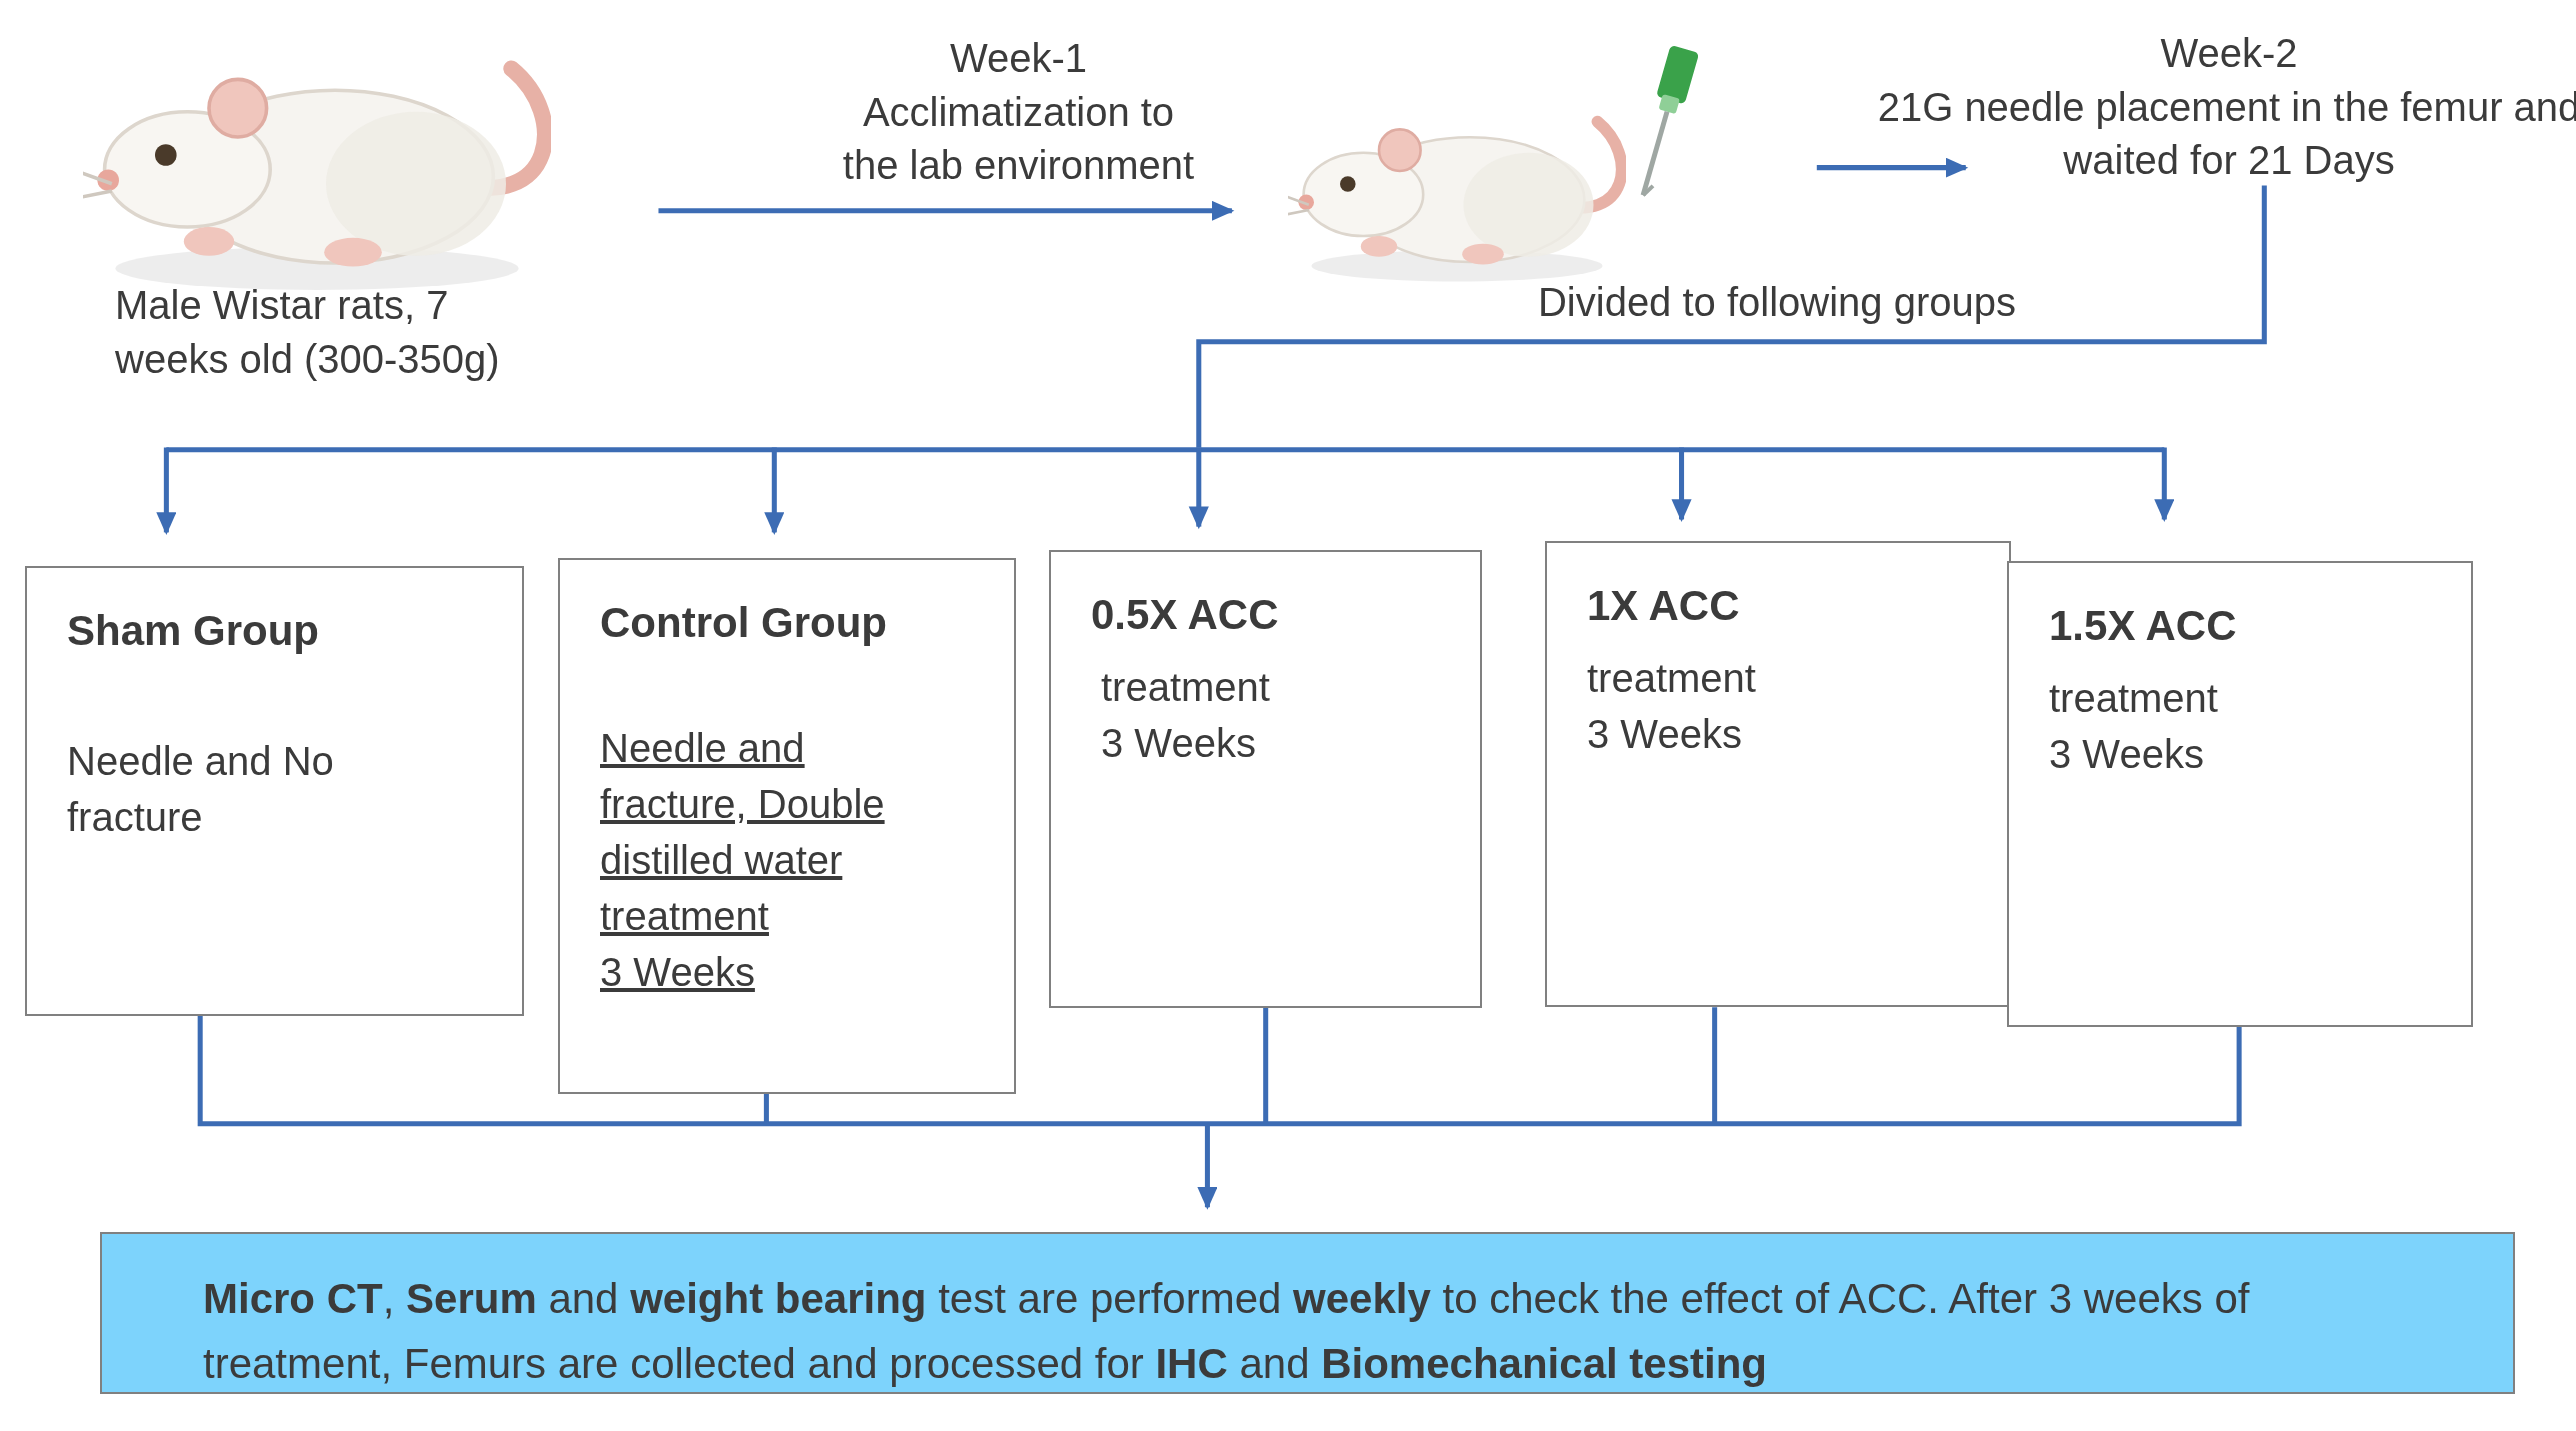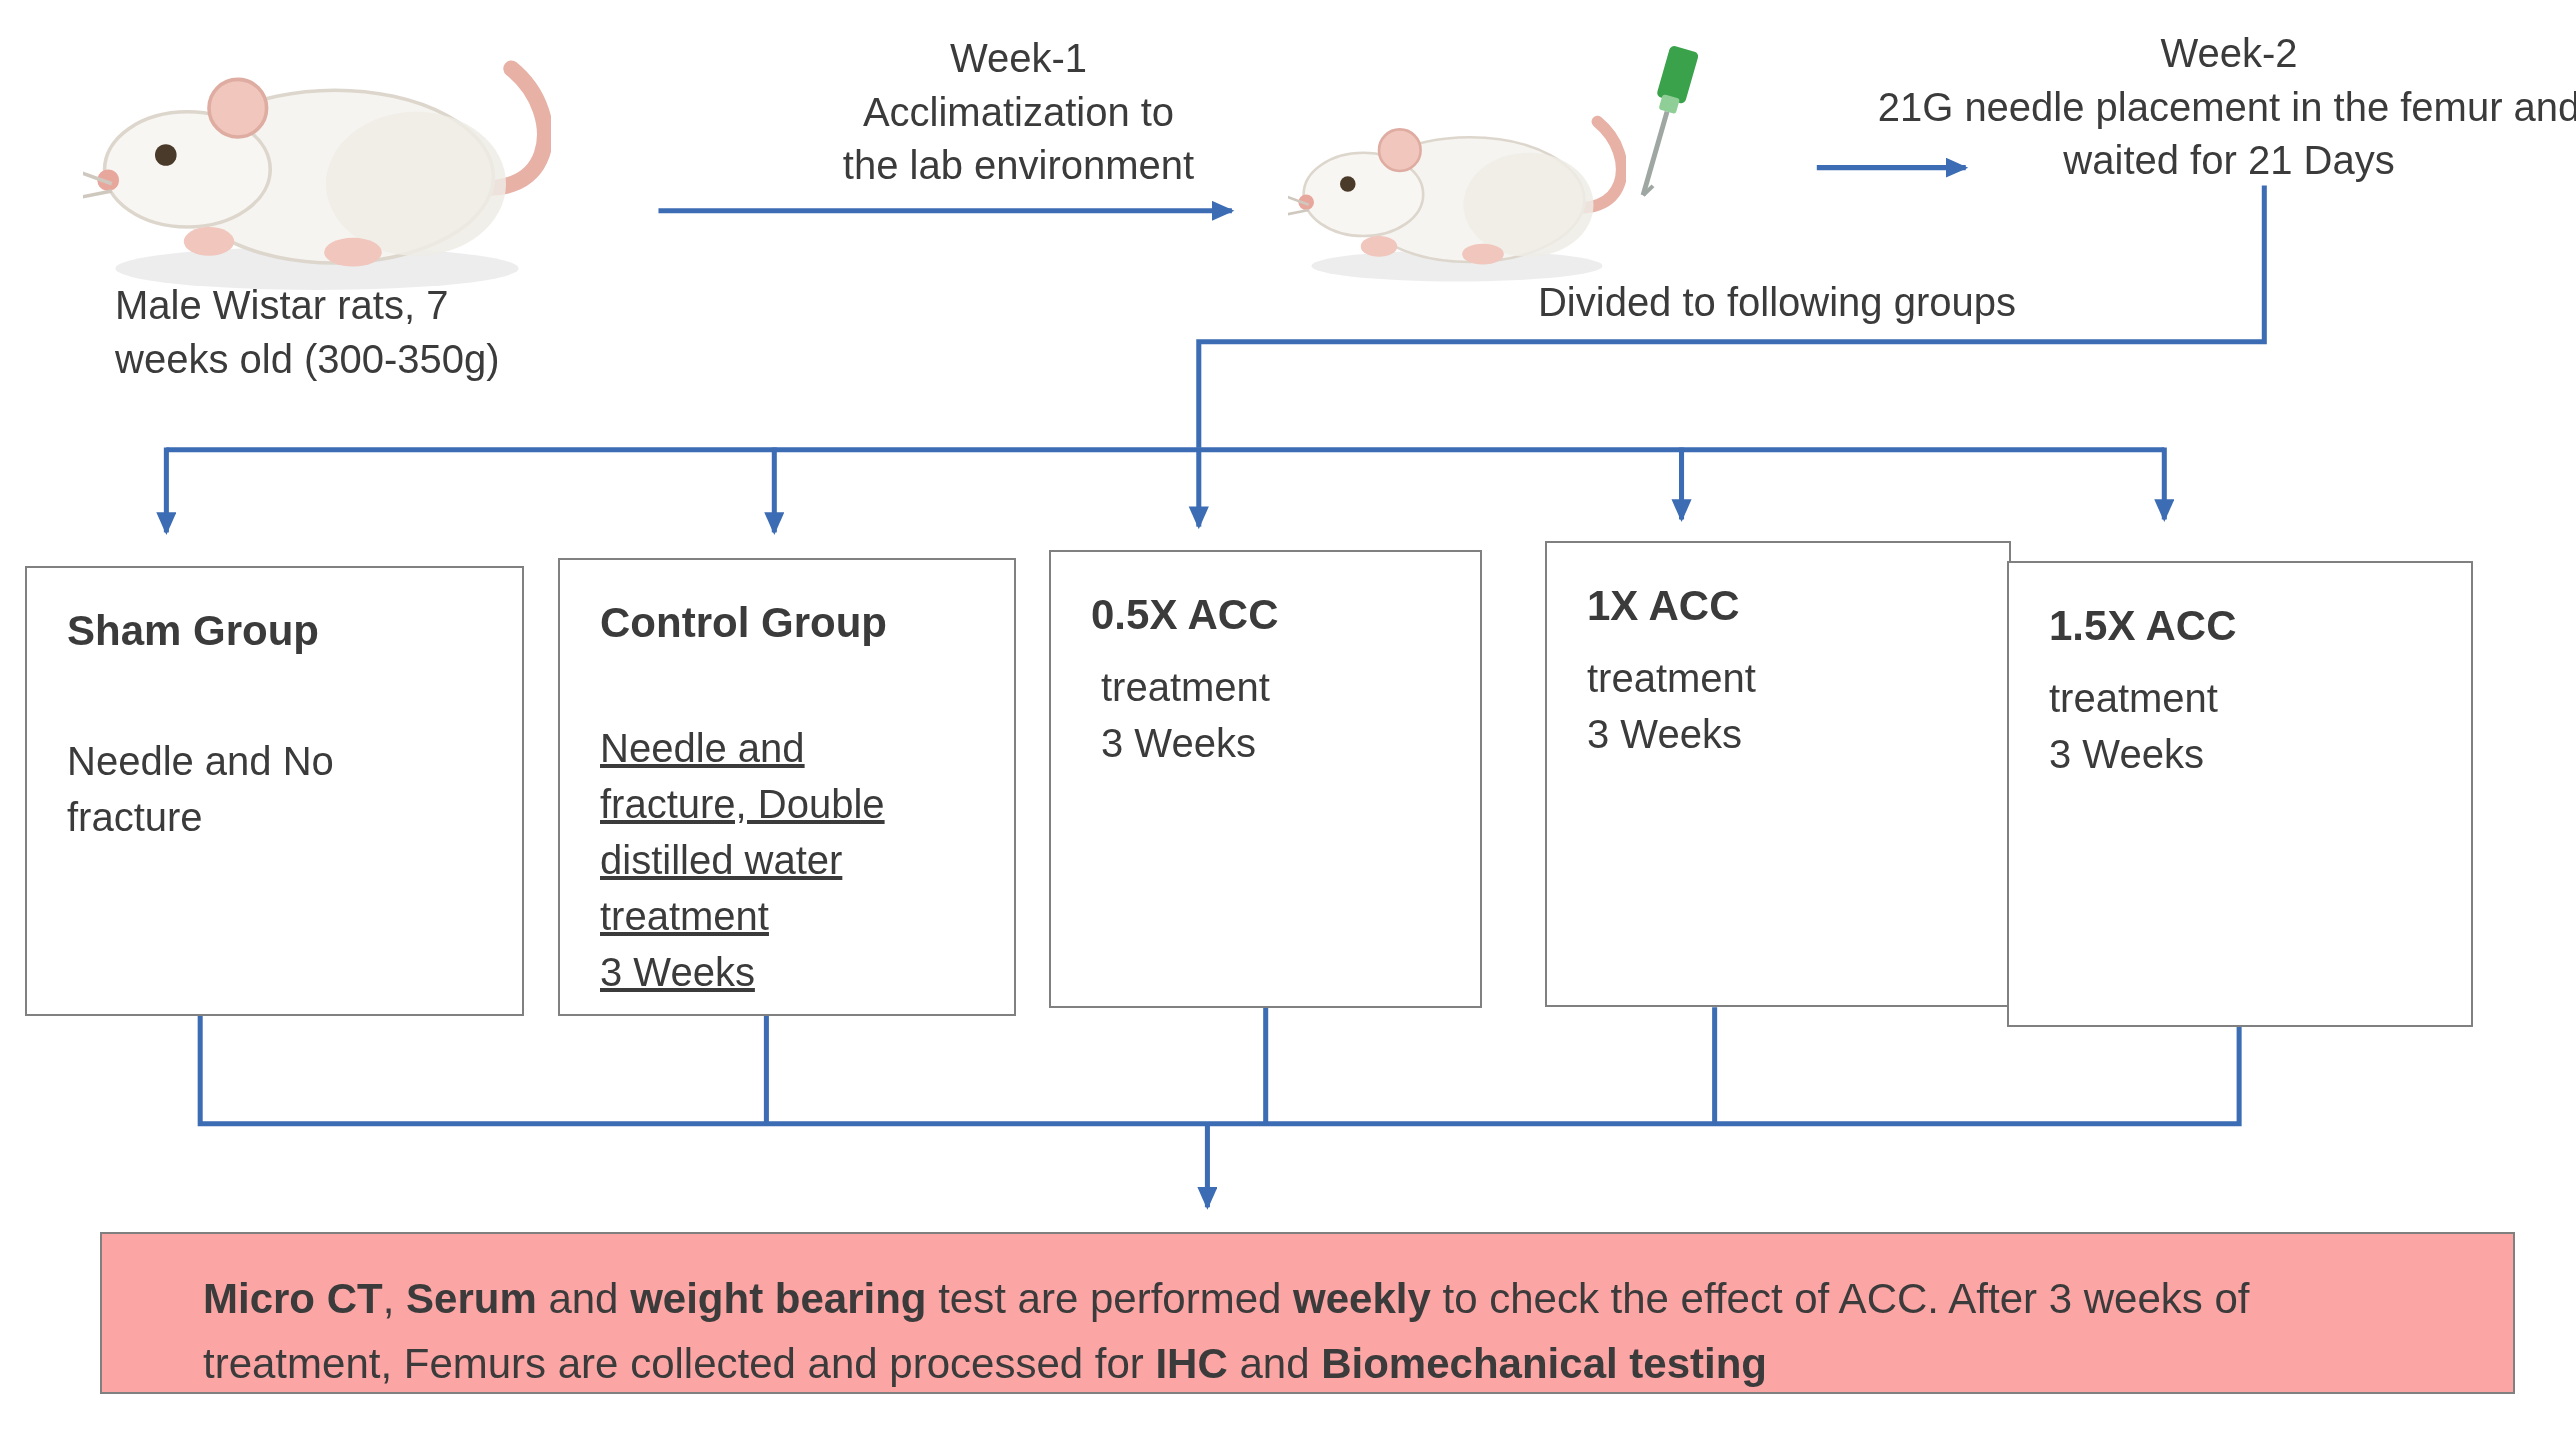--- a/index.html
+++ b/index.html
@@ -45,21 +45,21 @@
   }
 
   
   .group-box {
     position: absolute;
     border: 2.2px solid var(--box_border, #808080);
     background: #ffffff;
     padding: 36px 40px;
   }
   .g1 { left: 25px;   top: 566px; width: 499px; height: 450px; }
-  .g2 { left: 558px;  top: 558px; width: 458px; height: 458px; }
+  .g2 { left: 558px;  top: 558px; width: 458px; height: 536px; }
   .g3 { left: 1049px; top: 550px; width: 433px; height: 458px; }
   .g4 { left: 1507px; top: 541px; width: 466px; height: 466px; margin-left: 38px; }
   .g5 { left: 2007px; top: 561px; width: 466px; height: 466px; }
 
   .group-title {
     font-weight: bold;
     font-size: 42px;
     line-height: 1.3;
   }
   .group-body {
@@ -71,21 +71,21 @@
   .g2 .group-body { margin-top: 69px; text-decoration: underline; }
   .g3 .group-body, .g4 .group-body, .g5 .group-body { margin-top: 16px; }
   .g3 .group-body { padding-left: 10px; }
 
   
   .summary-box {
     position: absolute;
     left: 100px; top: 1232px;
     width: 2415px; height: 162px;
     border: 2.2px solid var(--box_border, #808080);
-    background: #fca5a5;
+    background: #7dd3fc;
     padding: 32px 79px 0 101px;
   }
   .summary-text {
     font-size: 42px;
     line-height: 1.55;
   }
   .summary-text .b { font-weight: bold; }
 </style>
 </head>
 <body>

